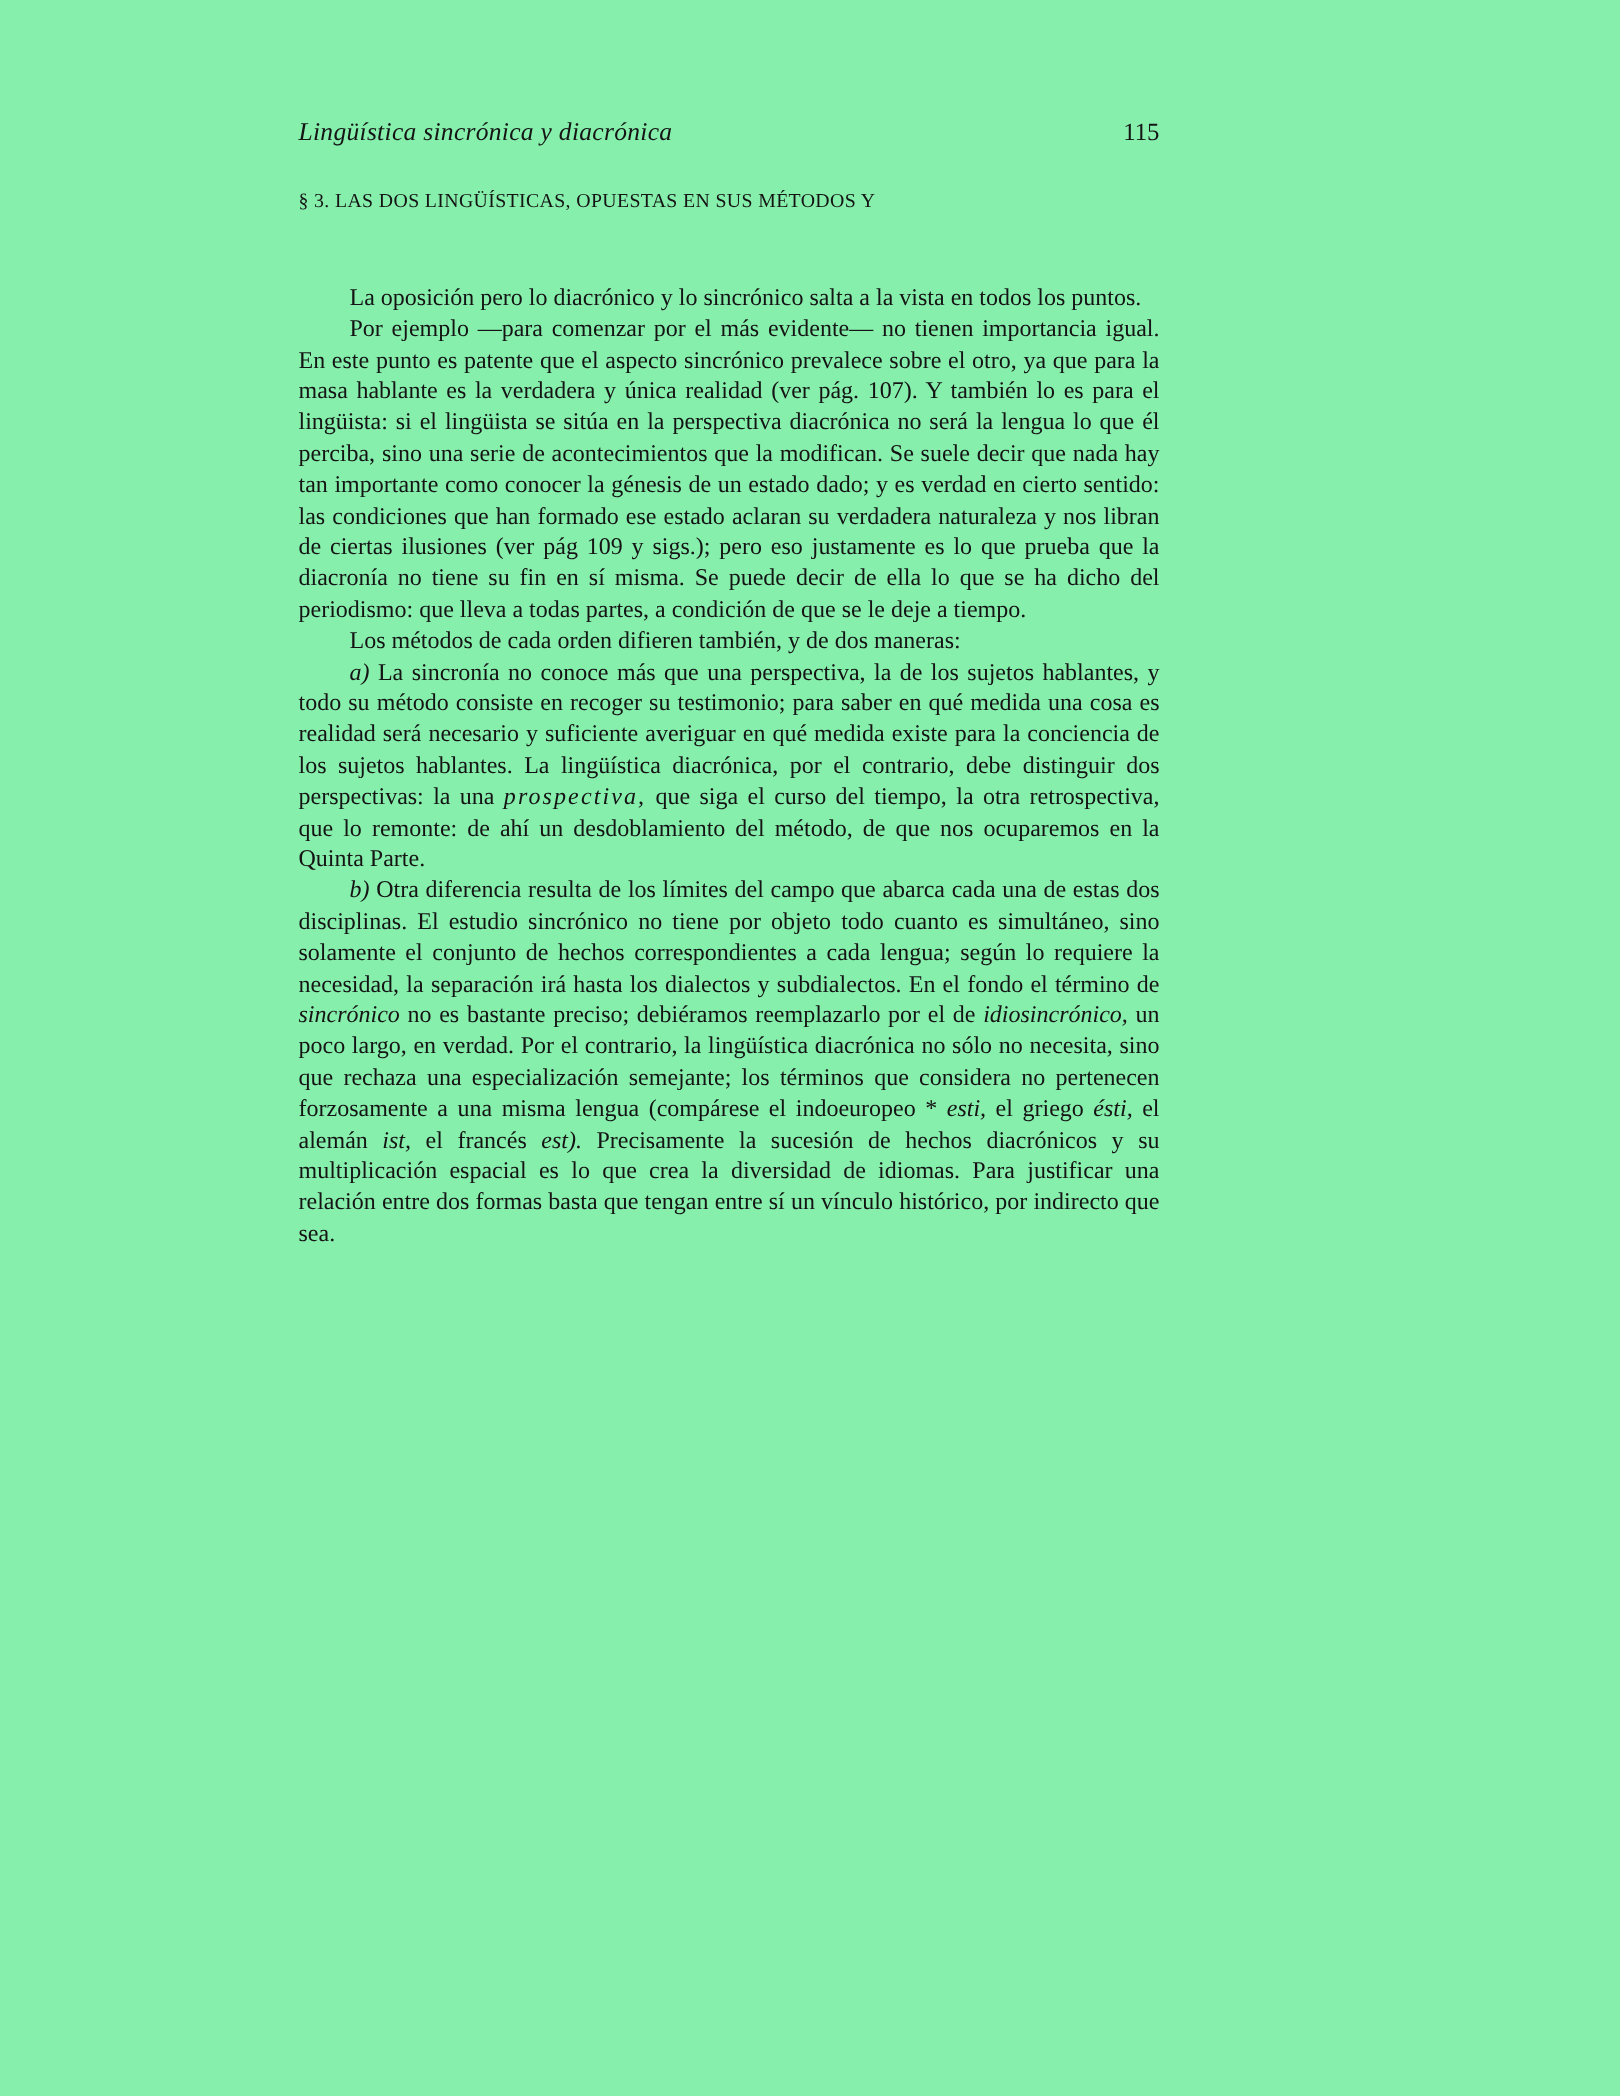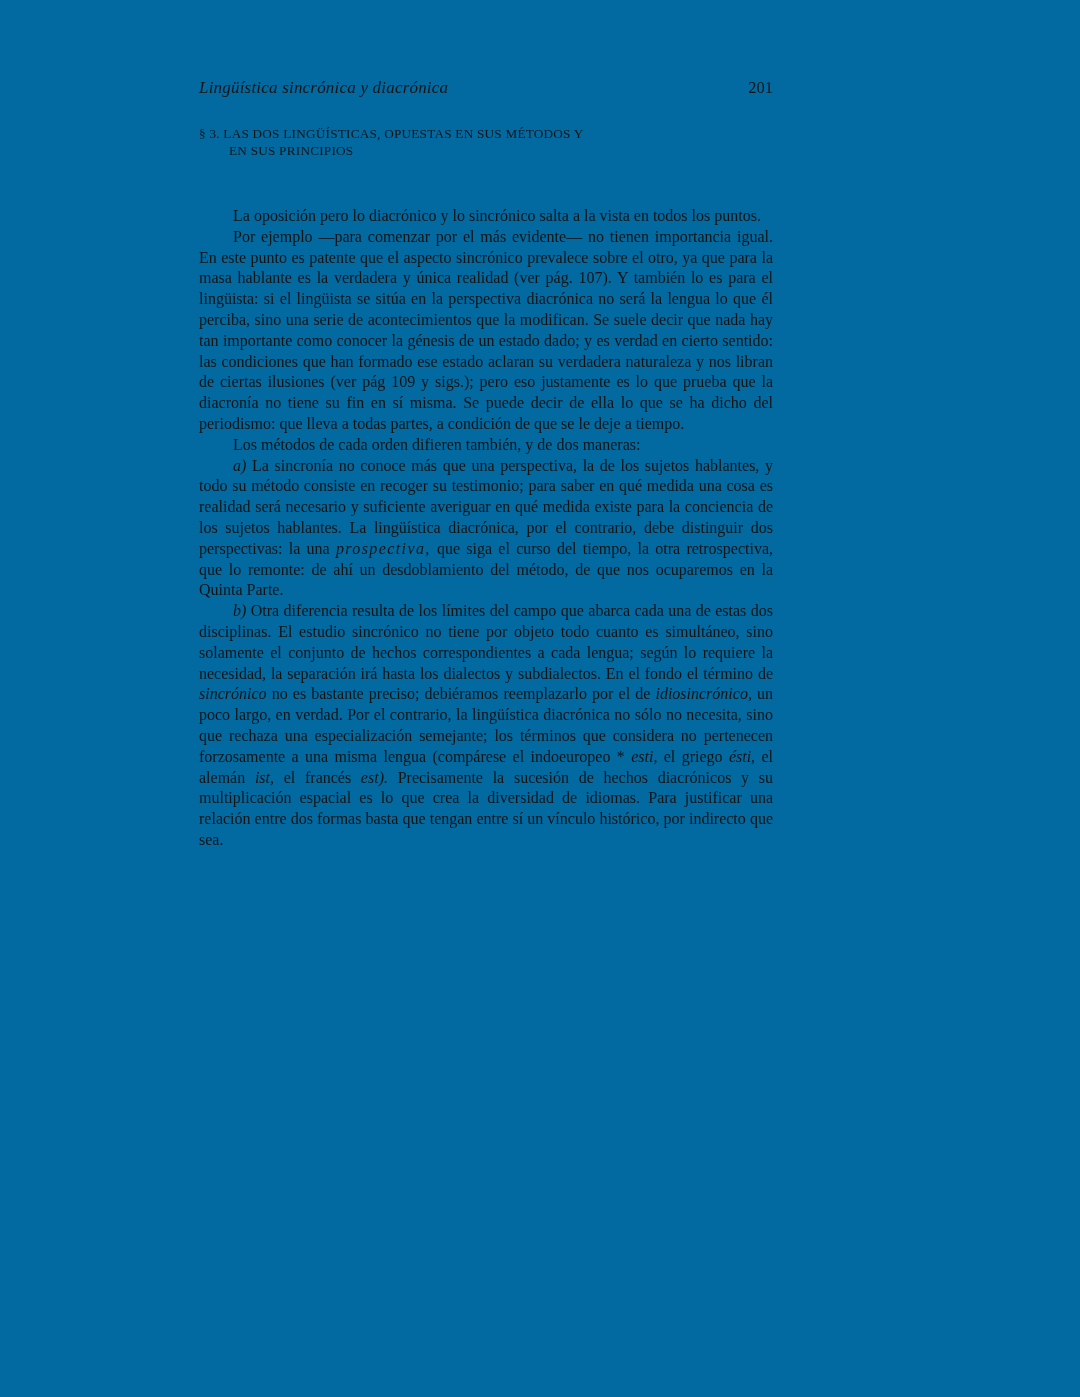--- a/index.html
+++ b/index.html
@@ -10,21 +10,21 @@
   body {
     width: 1080px;
     min-height: 1397px;
     font-family: "Liberation Serif", "DejaVu Serif", serif;
     color: #141414;
     position: relative;
   }
   .page {
     width: 1080px;
     min-height: 1397px;
-    background: #0369a1;
+    background: #86efac;
     box-sizing: border-box;
     padding-top: 78px;
   }
   .content {
     width: 574px;
     margin-left: 199px;
   }
   .header {
     display: flex;
     justify-content: space-between;
@@ -66,26 +66,25 @@
   }
 </style>
 </head>
 <body>
 
 <div class="page">
   <div class="content">
 
     <div class="header">
       <span class="running-title">Lingüística sincrónica y diacrónica</span>
-      <span class="page-number">201</span>
+      <span class="page-number">115</span>
     </div>
 
     <div class="section-heading">
       <div class="sh-line1">§ 3. LAS DOS LINGÜÍSTICAS, OPUESTAS EN SUS MÉTODOS Y</div>
-      <div class="sh-line2">EN SUS PRINCIPIOS</div>
     </div>
 
     <div class="body-text">
         <p class="para"><span>La oposición pero lo diacrónico y lo sincrónico salta a la vista en todos los puntos.</span></p>
         <p class="para"><span>Por ejemplo —para comenzar por el más evidente— no tienen importancia igual. En este punto es patente que el aspecto sincrónico prevalece sobre el otro, ya que para la masa hablante es la verdadera y única realidad (ver pág. 107). Y también lo es para el lingüista: si el lingüista se sitúa en la perspectiva diacrónica no será la lengua lo que él perciba, sino una serie de acontecimientos que la modifican. Se suele decir que nada hay tan importante como conocer la génesis de un estado dado; y es verdad en cierto sentido: las condiciones que han formado ese estado aclaran su verdadera naturaleza y nos libran de ciertas ilusiones (ver pág 109 y sigs.); pero eso justamente es lo que prueba que la diacronía no tiene su fin en sí misma. Se puede decir de ella lo que se ha dicho del periodismo: que lleva a todas partes, a condición de que se le deje a tiempo.</span></p>
         <p class="para"><span>Los métodos de cada orden difieren también, y de dos maneras:</span></p>
         <p class="para"><span class="it">a)</span><span> La sincronía no conoce más que una perspectiva, la de los sujetos hablantes, y todo su método consiste en recoger su testimonio; para saber en qué medida una cosa es realidad será necesario y suficiente averiguar en qué medida existe para la conciencia de los sujetos hablantes. La lingüística diacrónica, por el contrario, debe distinguir dos perspectivas: la una </span><span class="it sp">prospectiva,</span><span> que siga el curso del tiempo, la otra retrospectiva, que lo remonte: de ahí un desdoblamiento del método, de que nos ocuparemos en la Quinta Parte.</span></p>
         <p class="para"><span class="it">b)</span><span> Otra diferencia resulta de los límites del campo que abarca cada una de estas dos disciplinas. El estudio sincrónico no tiene por objeto todo cuanto es simultáneo, sino solamente el conjunto de hechos correspondientes a cada lengua; según lo requiere la necesidad, la separación irá hasta los dialectos y subdialectos. En el fondo el término de </span><span class="it">sincrónico</span><span> no es bastante preciso; debiéramos reemplazarlo por el de </span><span class="it">idiosincrónico,</span><span> un poco largo, en verdad. Por el contrario, la lingüística diacrónica no sólo no necesita, sino que rechaza una especialización semejante; los términos que considera no pertenecen forzosamente a una misma lengua (compárese el indoeuropeo * </span><span class="it">esti,</span><span> el griego </span><span class="it">ésti,</span><span> el alemán </span><span class="it">ist,</span><span> el francés </span><span class="it">est).</span><span> Precisamente la sucesión de hechos diacrónicos y su multiplicación espacial es lo que crea la diversidad de idiomas. Para justificar una relación entre dos formas basta que tengan entre sí un vínculo histórico, por indirecto que sea.</span></p>
       </div>
 

